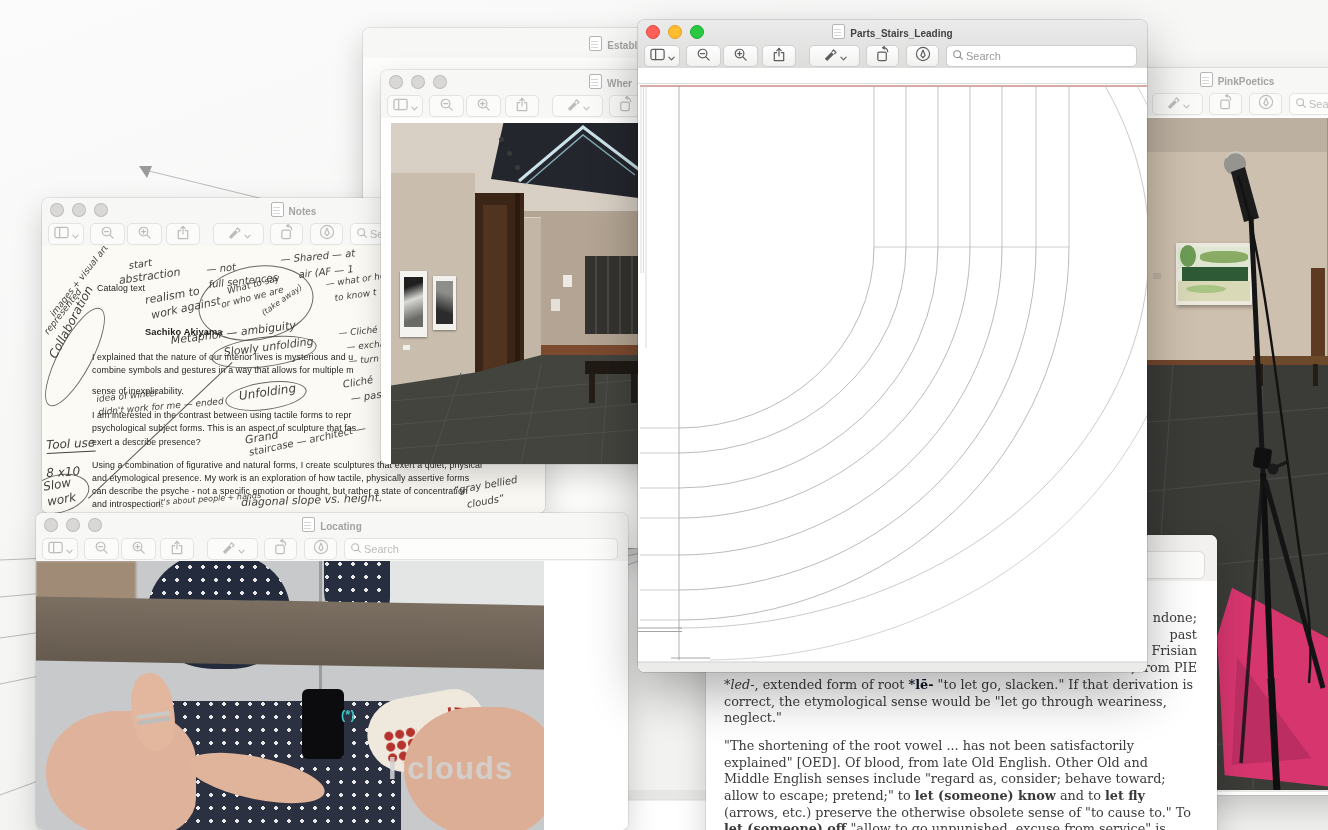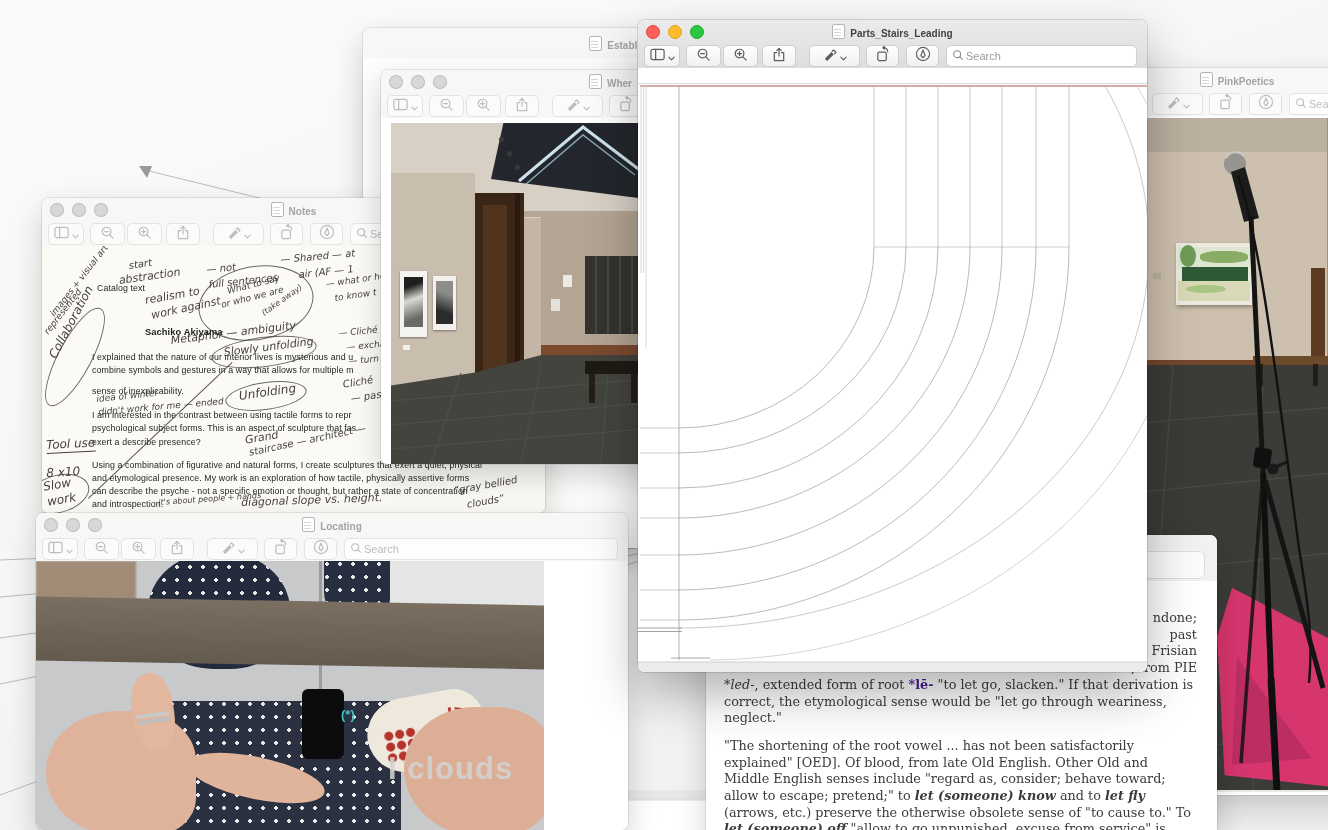--- a/index.html
+++ b/index.html
@@ -44,21 +44,21 @@
   
   .paper{position:absolute;inset:0;background:#fbfaf5;}
   .print{position:absolute;color:#1d1d1c;font-size:8.8px;white-space:nowrap;letter-spacing:.1px;}
   .hand{position:absolute;color:#35322e;font-style:italic;white-space:nowrap;
         font-family:"DejaVu Sans",sans-serif;transform-origin:left top;opacity:.92;}
   .hand-u{border-bottom:1.4px solid #35322e;padding-bottom:1px;}
   .circ{position:absolute;border:1.5px solid #3a3732;border-radius:50%;opacity:.75;}
   .stroke{position:absolute;height:0;border-top:1.6px solid #3e3b36;transform-origin:left top;opacity:.85;}
   
   .etym-text{font-family:"DejaVu Serif",serif;font-size:12.8px;line-height:16.7px;color:#3b3b3b;}
-  .seg-i{font-style:italic}.seg-bi{font-style:italic;font-weight:bold}
+  .seg-i{font-style:italic}.seg-bi{font-weight:bold}
   .seg-m{font-weight:bold;}
   .frag{text-align:right;white-space:nowrap;}
   
   .photo{position:absolute;overflow:hidden;}
   .dotty{background-image:radial-gradient(circle at 3px 3px,#e8e8e6 1.6px,transparent 2px);
          background-size:13px 13px;}
 </style>
 </head>
 <body>
 
@@ -447,21 +447,21 @@
   <div class="chrome" style="height:46px;background:#f2f1f0;border-bottom:1px solid #dddddc;">
     <div class="srch" style="left:14px;right:12px;top:16px;height:26px;border-radius:6px;background:#fbfbfa;border:1px solid #dcdcdb;"></div>
   </div>
   <div class="content etym-text" style="top:46px;padding:29px 20px 0 18px;">
     <div>
       <div class="frag">ndone;</div>
       <div class="frag">past</div>
       <div class="frag">Frisian</div>
       <div class="frag">, from PIE</div>
     </div>
-    <div><span class="seg-i">*led-</span><span>, extended form of root </span><span class="seg-m" style="color: #4c1d95;">*lē-</span><span> "to let go, slacken." If that derivation is correct, the etymological sense would be "let go through weariness, neglect."</span></div>
+    <div><span class="seg-i">*led-</span><span>, extended form of root </span><span class="seg-m" style="color: #0f172a;">*lē-</span><span> "to let go, slacken." If that derivation is correct, the etymological sense would be "let go through weariness, neglect."</span></div>
     <div style="margin-top:11px;"><span>"The shortening of the root vowel ... has not been satisfactorily explained" [OED]. Of blood, from late Old English. Other Old and Middle English senses include "regard as, consider; behave toward; allow to escape; pretend;" to </span><span class="seg-bi">let (someone) know</span><span> and to </span><span class="seg-bi">let fly</span><span> (arrows, etc.) preserve the otherwise obsolete sense of "to cause to." To </span><span class="seg-bi">let (someone) off</span><span> "allow to go unpunished, excuse from service" is from 1814. To </span></div>
   </div>
 </div>
 
 <div class="window" style="left:2px;top:513px;width:592px;height:317px;z-index:7;margin-left:34px;">
   <div class="chrome">
     <div class="titlerow">
       <div class="lights">
         <div class="light"></div>
         <div class="light"></div>

